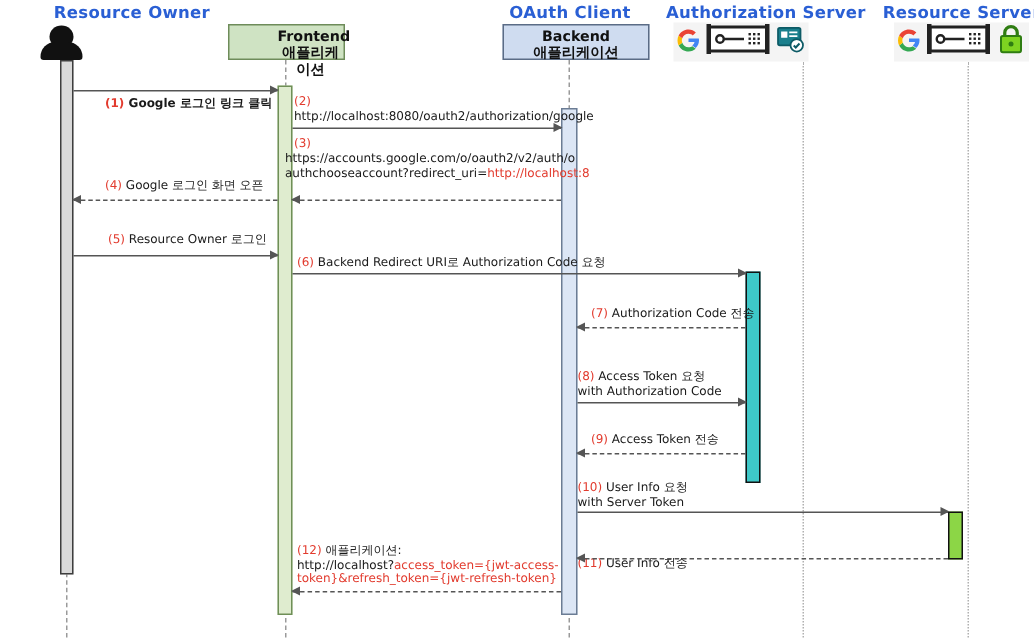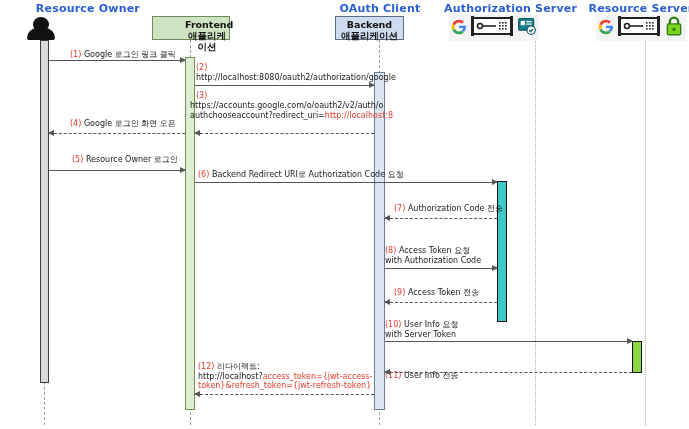--- a/index.html
+++ b/index.html
@@ -66,21 +66,21 @@
   <div class="ptitle" style="left:586px;top:2px;width:110px;">Resource Server</div>
 
   <div class="actor-head" style="left:33px;top:17px;width:16px;height:15px;"></div>
   <div class="actor-body" style="left:27px;top:28px;width:28px;height:12px;"></div>
 
   <div class="pbox green" style="left:152px;top:16px;width:78px;height:24px;padding-left:32px;">
     <div>Frontend</div>
     <div>애플리케이션</div>
   </div>
 
-  <div class="pbox blue" style="left:335px;top:16px;width:69px;height:24px;">
+  <div class="pbox blue" style="left:335px;top:16px;width:98px;height:24px;">
     <div>Backend</div>
     <div>애플리케이션</div>
   </div>
 
   <div class="iconrow" style="left:449px;top:15px;height:26px;">
     <span class="gicon">
       <svg width="16" height="16" viewBox="0 0 48 48">
         <path fill="#4285F4" d="M45 24c0-1.6-.1-2.7-.4-3.9H24v7.1h12c-.2 1.9-1.5 4.8-4.4 6.7l6.7 5.2C42.2 35.5 45 30.3 45 24z"></path>
         <path fill="#34A853" d="M24 46c5.9 0 10.9-2 14.5-5.3l-6.9-5.4c-1.9 1.3-4.4 2.2-7.6 2.2-5.8 0-10.7-3.8-12.5-9.1l-7.1 5.5C8.1 41.2 15.4 46 24 46z"></path>
         <path fill="#FBBC05" d="M11.5 28.4c-.5-1.4-.8-2.9-.8-4.4s.3-3 .7-4.4l-7.1-5.6C2.8 16.8 2 20.3 2 24s.8 7.2 2.3 10.1l7.2-5.7z"></path>
@@ -162,21 +162,21 @@
   <div class="lifeline" style="left:379px;top:40px;height:385px;"></div>
   <div class="lifeline dot" style="left:535px;top:41px;height:384px;"></div>
   <div class="lifeline dot" style="left:645px;top:41px;height:384px;"></div>
 
   <div class="act gray" style="left:40px;top:40px;width:9px;height:343px;"></div>
   <div class="act greenbar" style="left:185px;top:57px;width:10px;height:353px;"></div>
   <div class="act bluebar" style="left:374px;top:72px;width:11px;height:338px;"></div>
   <div class="act tealbar" style="left:497px;top:181px;width:10px;height:141px;"></div>
   <div class="act limebar" style="left:632px;top:341px;width:10px;height:32px;"></div>
 
-  <div class="msg" style="left:70px;top:50px;">
+  <div class="msg" style="left:70px;top:64px;font-weight:bold;">
     <span class="num">(1)</span>
     <span>Google 로그인 링크 클릭</span>
   </div>
   <div class="arrow right" style="left:49px;top:60px;width:136px;">
     <div class="line"></div>
       <div class="head"></div>
   </div>
 
   <div class="msg" style="left:196px;top:63px;">
     <span class="num">(2)</span>
@@ -277,21 +277,21 @@
     <span>User Info 전송</span>
   </div>
   <div class="arrow left dashed" style="left:385px;top:372px;width:247px;">
     <div class="line"></div>
       <div class="head"></div>
   </div>
 
   <div class="msg" style="left:198px;top:362px;">
     <div>
       <span class="num">(12)</span>
-      <span>리다이렉트:</span>
+      <span>애플리케이션:</span>
     </div>
     <div>
       <span>http://localhost?</span><span class="red">access_token={jwt-access-</span>
     </div>
     <div class="red">token}&amp;refresh_token={jwt-refresh-token}</div>
   </div>
   <div class="arrow left dashed" style="left:195px;top:394px;width:179px;">
     <div class="line"></div>
       <div class="head"></div>
   </div>

